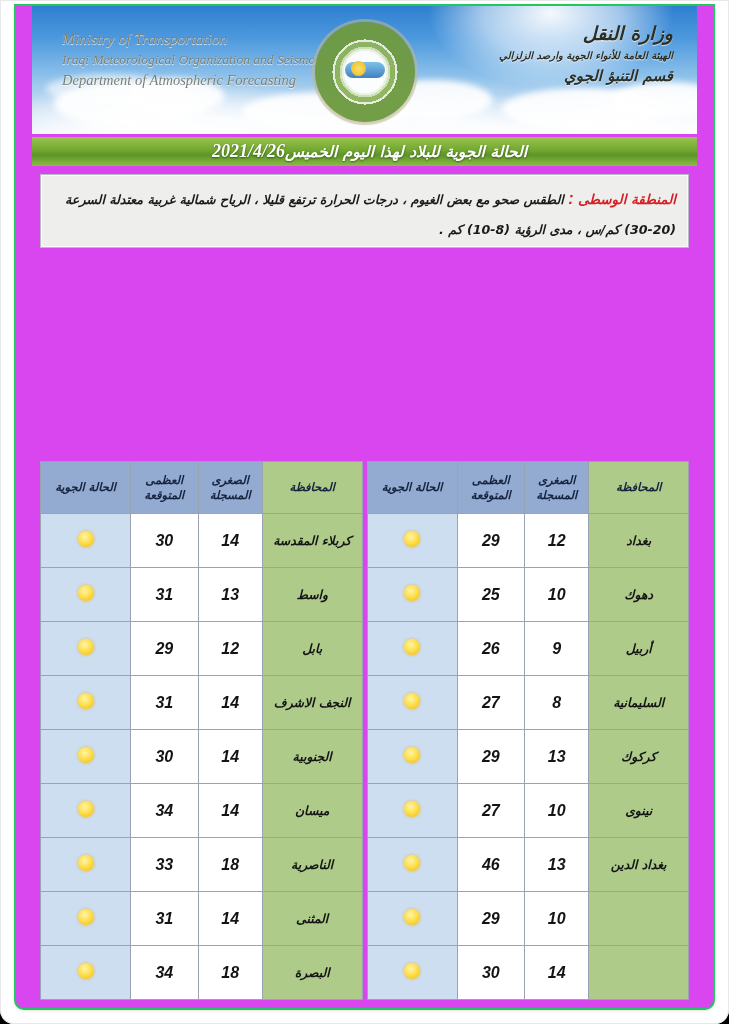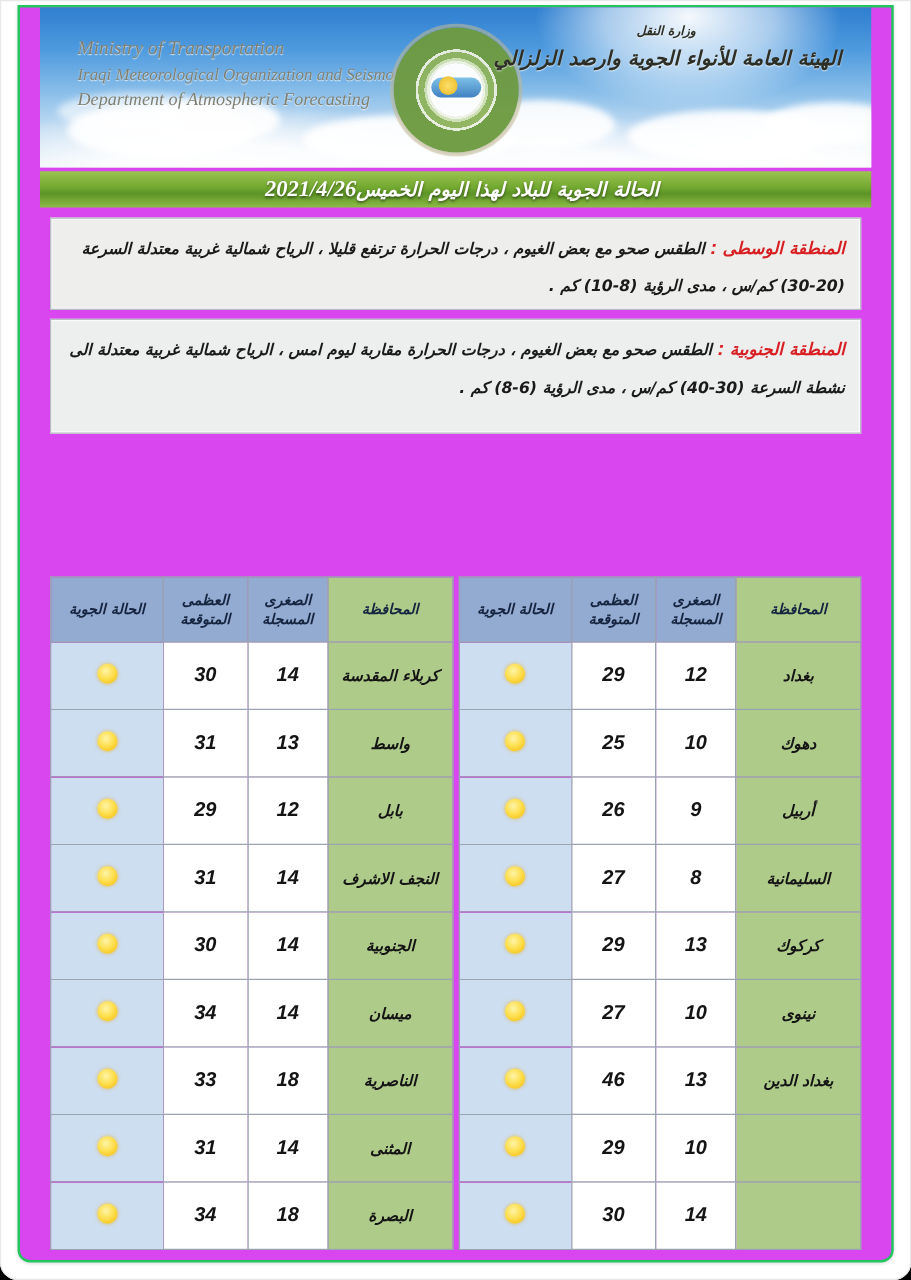--- a/index.html
+++ b/index.html
@@ -88,22 +88,22 @@
     top: 12px;
     width: 280px;
     text-align: right;
     color: #2d2f26;
     font-family: "DejaVu Sans", sans-serif;
     font-weight: bold;
     line-height: 1.6;
     text-shadow: 0 1px 1px rgba(255,255,255,0.7);
     direction: rtl;
   }
-  .banner-text-ar .a1 { font-size: 10px; letter-spacing: 1px; text-align: center; }
-  .banner-text-ar .a2 { font-size: 16px; }
+  .banner-text-ar .a1 { font-size: 19px; letter-spacing: 1px; }
+  .banner-text-ar .a2 { font-size: 10px; }
   .banner-text-ar .a3 { font-size: 15px; }
 
   .seal {
     position: absolute;
     left: 50%;
     top: 16px;
     transform: translateX(-50%);
     width: 100px;
     height: 100px;
     border-radius: 50%;
@@ -354,34 +354,32 @@
         <div class="l1">Ministry of Transportation</div>
         <div class="l2">Iraqi Meteorological Organization and Seismology</div>
         <div class="l3">Department of Atmospheric Forecasting</div>
       </div>
 
       <div class="seal"></div>
 
       <div class="banner-text-ar">
         <div class="a1">وزارة النقل</div>
         <div class="a2">الهيئة العامة للأنواء الجوية وارصد الزلزالي</div>
+        <div class="a3">قسم التنبؤ الجوي</div>
       </div>
     </div>
 
     <div class="datebar">
       <span>الحالة الجوية للبلاد لهذا اليوم الخميس</span>
       <span class="date-num">2021/4/26</span>
     </div>
 
     <div class="regions">
       <div class="region-box r1">
         <span class="region-name">المنطقة الوسطى</span><span class="region-colon"> : </span><span class="region-text">الطقس صحو مع بعض الغيوم ، درجات الحرارة ترتفع قليلا ، الرياح شمالية غربية معتدلة السرعة (20-30) كم/س ، مدى الرؤية (8-10) كم .</span>
-      </div>
-      <div class="region-box r3">
-        <span class="region-name">المنطقة الجنوبية</span><span class="region-colon"> : </span><span class="region-text">الطقس صحو مع بعض الغيوم ، درجات الحرارة مقاربة ليوم امس ، الرياح شمالية غربية معتدلة الى نشطة السرعة (30-40) كم/س ، مدى الرؤية (6-8) كم .</span>
       </div>
     </div>
 
     <div class="tables">
 
       <table class="wx-table">
         <colgroup>
           <col class="col-prov">
             <col class="col-min">
             <col class="col-max">

